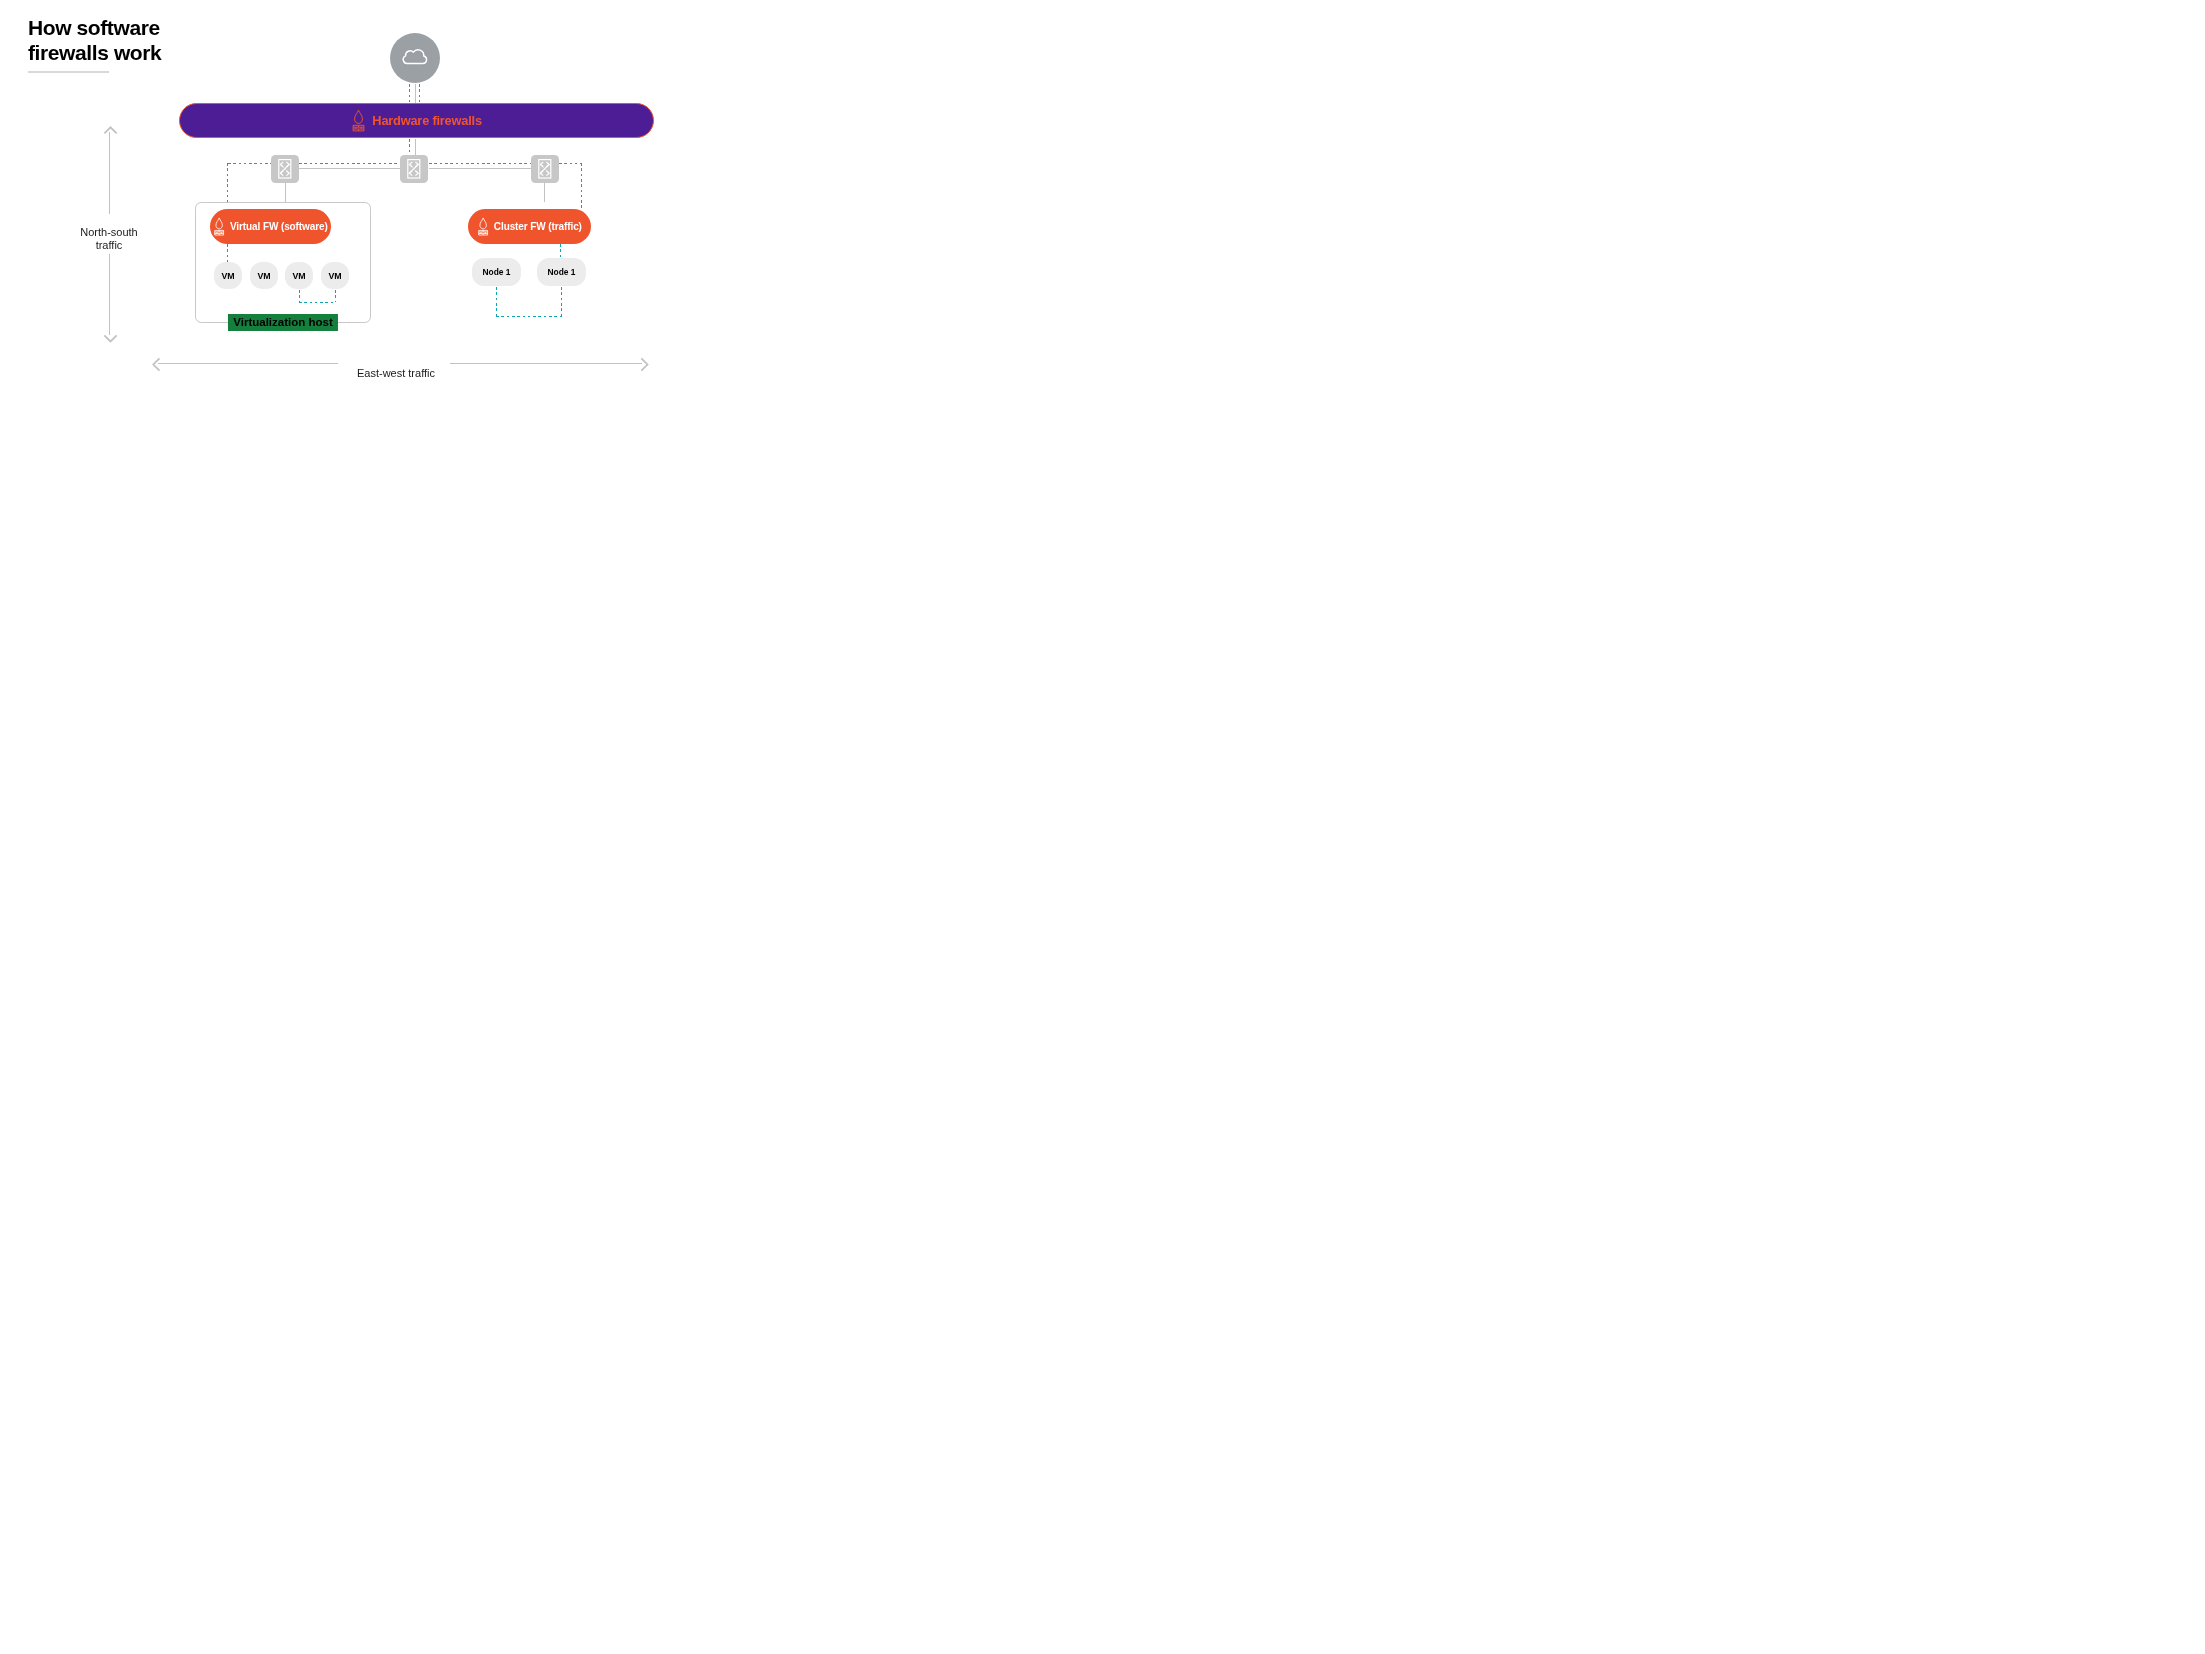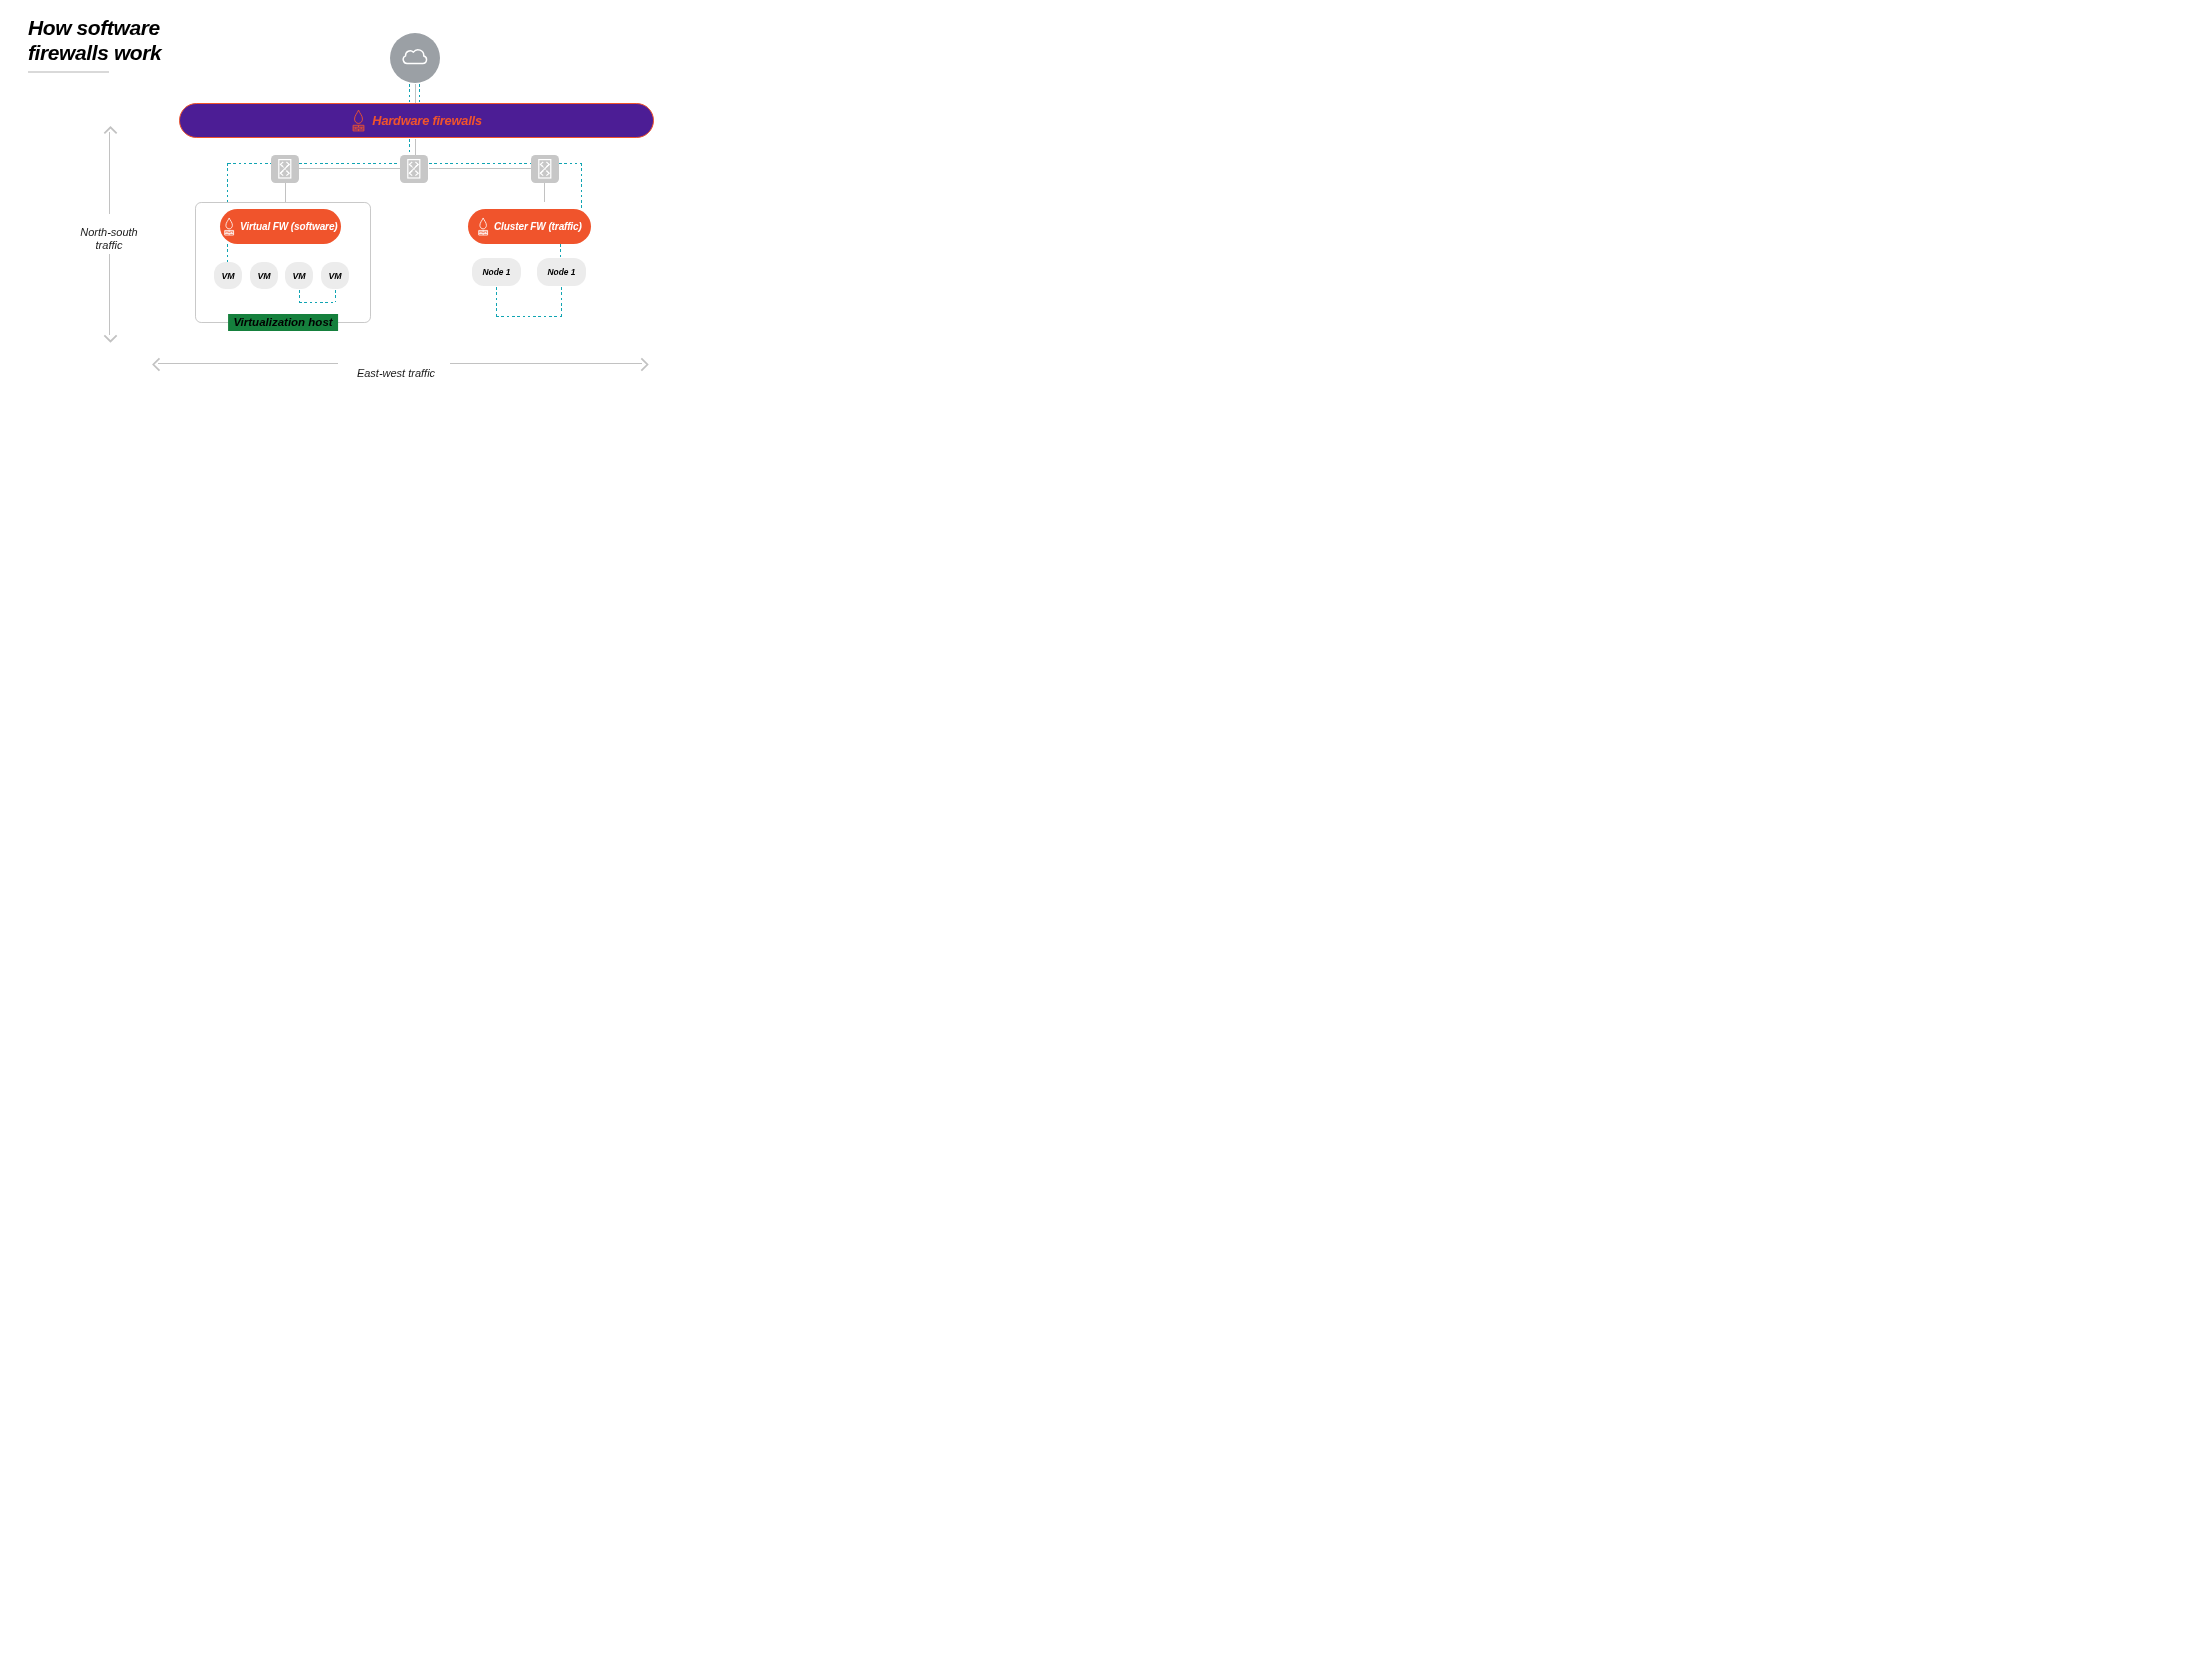--- a/index.html
+++ b/index.html
@@ -1,18 +1,18 @@
 <!DOCTYPE html>
 <html style="font-size:7px"><head>
 <meta charset="utf-8">
 <style>
   html,body{margin:0;padding:0;background:#fff;}
   .canvas{
     position:relative;width:682px;height:384px;background:#fff;overflow:hidden;
-    font-family:"Liberation Sans","DejaVu Sans",sans-serif;color:#111;font-style:italic;
+    font-family:"Liberation Sans","DejaVu Sans",sans-serif;color:#111;
   }
   .abs{position:absolute;}
   
   .page-title{
     left:28px;top:16px;width:194px;
     font-size:21px;line-height:1.17;font-weight:bold;letter-spacing:-0.4px;
     white-space:pre-line;color:#000;
   }
   .title-underline{left:28px;top:71px;width:81px;height:2.2px;background:#d9d9d9;}
   
@@ -132,21 +132,21 @@
           <path d="M28 37 l-7 6 7 6"></path>
         <path d="M36 15 l7 6 -7 6"></path>
           <path d="M36 37 l7 6 -7 6"></path>
       </svg>
     </span>
   </div>
 
   <div class="abs host" style="left:195px;top:202px;width:176px;height:121px;">
     <div class="host-label">Virtualization host</div>
   </div>
-  <div class="abs sw-pill" style="left:220px;top:209px;width:121px;">
+  <div class="abs sw-pill" style="left:210px;top:209px;width:121px;">
     <span>
       <svg width="12.3" height="19" viewBox="0 0 36 54" fill="none" stroke="#ffffff" stroke-width="2.4">
         <path d="M18 2 C15 10 8.5 15 8.5 23.5 c0 6 4.3 10.5 9.5 10.5 s9.5-4.5 9.5-10.5 C27.5 15 21 10 18 2 Z"></path>
         <path d="M5 38.5 h26 v13.5 H5 Z"></path>
         <path d="M5 43 h26 M5 47.5 h26 M18 38.5 v4.5 M11.5 43 v4.5 M24.5 43 v4.5 M18 47.5 v4.5"></path>
       </svg>
     </span>
     <span class="fw-label">Virtual FW (software)</span>
   </div>
   <div class="abs vteal" style="left:227px;top:244px;height:17.6px;"></div>

